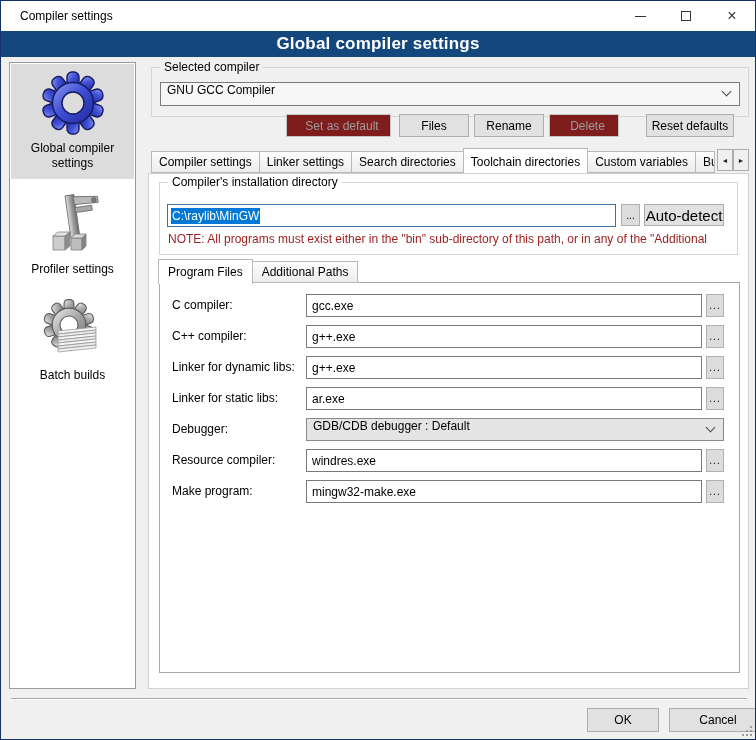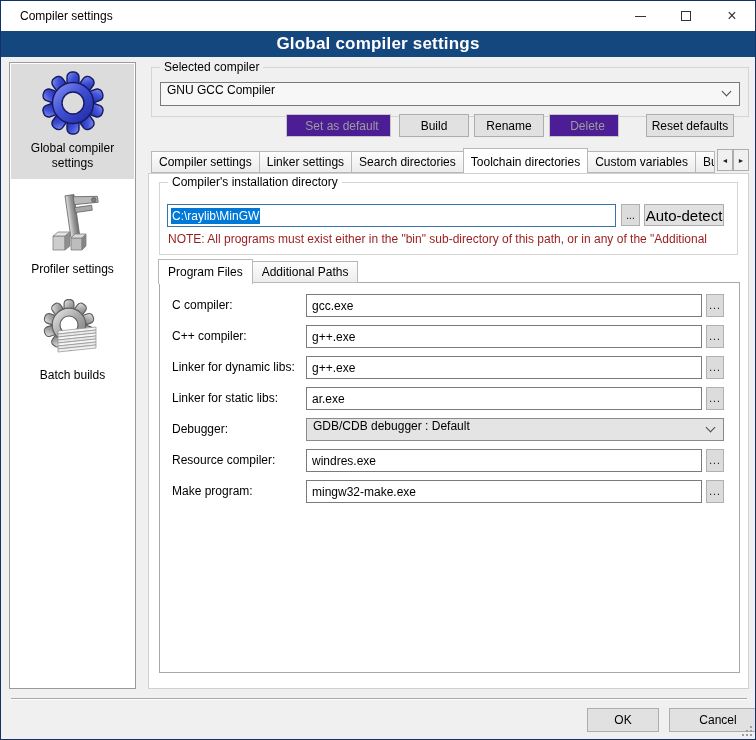--- a/index.html
+++ b/index.html
@@ -33,21 +33,21 @@
   .grpbox > .legend { position:absolute; top:-8px; left:8px; padding:0 4px; background:#f0f0f0; white-space:nowrap; }
   .grpbox.on-white > .legend { background:#fff; }
 
   
   .combo { position:absolute; background:#f7f7f7; border:1px solid #7a7a7a; display:flex; padding-left:6px; }
   .combo.gray { background:#e4e4e4; border-color:#8a8a8a; }
   .chev { position:absolute; right:9px; top:50%; width:7px; height:7px; margin-top:-6px; border-right:1.4px solid #4a4a4a; border-bottom:1.4px solid #4a4a4a; transform:rotate(45deg); }
 
   
   .btn { position:absolute; height:23px; background:#e1e1e1; border:1px solid #adadad; display:flex; align-items:center; justify-content:center; font-size:12px; color:#000; cursor:default; }
-  .btn.disabled { color:#9c9c9c; background:#4c1d95; border-color:#c6c6c6;padding-left:7px; }
+  .btn.disabled { color:#9c9c9c; background:#7f1d1d; border-color:#c6c6c6;padding-left:7px; }
   .btn.small { height:22px; font-size:15px; }
 
   
   .tabstrip { position:absolute; left:150px; top:146px; width:598px; height:26px; z-index:3; }
   .tabs { position:absolute; left:0; bottom:0; width:564px; height:26px; display:flex; align-items:flex-end; overflow:hidden; }
   .tab { height:22px; padding:0 7px; display:flex; align-items:center; white-space:nowrap; background:linear-gradient(#fdfdfd,#ececec); border:1px solid #b8b8b8; margin-left:-1px; }
   .tab:first-child { margin-left:0; }
   .tab.active { height:26px; margin-bottom:-1px; background:#fff; border-bottom:none; z-index:4; padding-top:0; }
   .tab.clip { max-width:44px; overflow:hidden; padding-right:0; }
   .tab-arrow { position:absolute; bottom:2px; width:16px; height:22px; background:#f0f0f0; border:1px solid #adadad; font-size:7px; display:flex; align-items:center; justify-content:center; color:#222; }
@@ -205,21 +205,21 @@
 
   <div class="grpbox" style="left:150px; top:66px; width:598px; height:50px;">
     <span class="legend">Selected compiler</span>
     <div class="combo" style="left:8px; top:14px; width:580px; height:24px;">
       <span>GNU GCC Compiler</span>
       <span class="chev"></span>
     </div>
   </div>
 
   <div class="btn disabled" style="left:285px; top:113px; width:105px;">Set as default</div>
-  <div class="btn" style="left:398px; top:113px; width:70px;">Build</div>
+  <div class="btn" style="left:398px; top:113px; width:70px;">Files</div>
   <div class="btn" style="left:473px; top:113px; width:70px;">Rename</div>
   <div class="btn disabled" style="left:548px; top:113px; width:70px;">Delete</div>
   <div class="btn" style="left:645px; top:113px; width:88px;">Reset defaults</div>
 
   <div class="tabstrip">
     <div class="tabs">
       <div class="tab">Compiler settings</div>
       <div class="tab">Linker settings</div>
       <div class="tab">Search directories</div>
       <div class="tab active">Toolchain directories</div>

